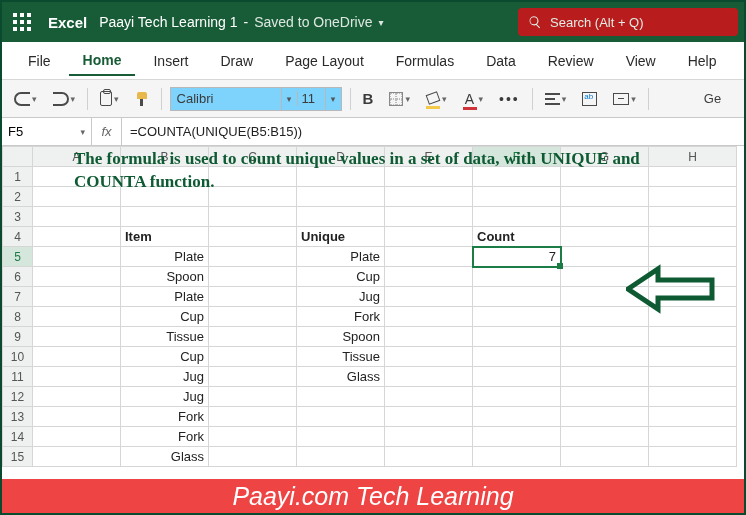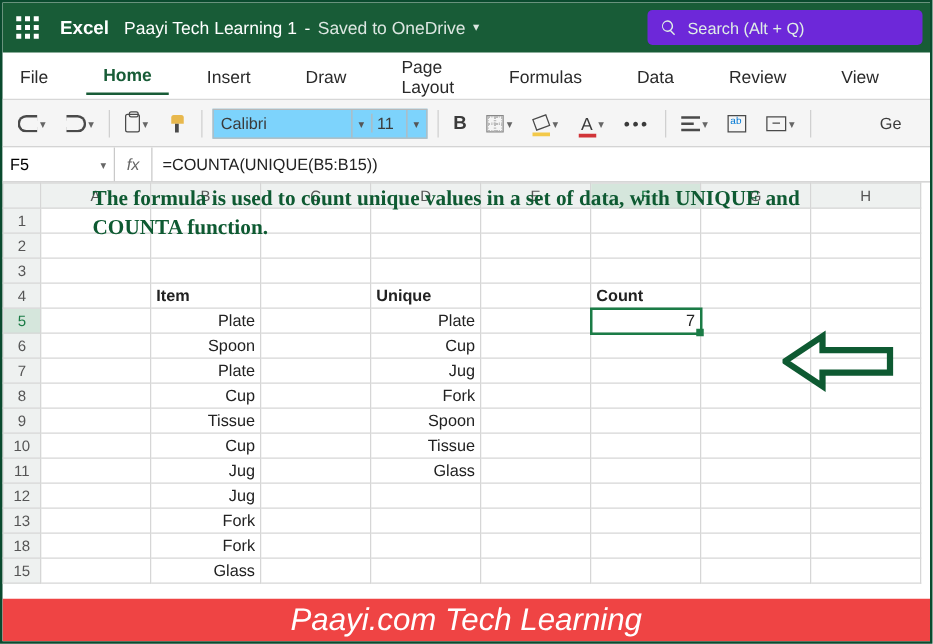--- a/index.html
+++ b/index.html
@@ -5,25 +5,25 @@
 * { box-sizing: border-box; margin: 0; padding: 0; font-family: "Segoe UI", Arial, sans-serif; }
 body { width: 746px; height: 515px; border: 2px solid #0a4a2e; overflow: hidden; background: #fff; position: relative; }
 
 .titlebar { background: #185c37; height: 40px; display: flex; align-items: center; color: #fff; padding: 0 6px; gap: 12px; }
 .waffle { width: 28px; height: 28px; display: grid; grid-template-columns: repeat(3,4px); grid-template-rows: repeat(3,4px); gap: 3px; align-content: center; justify-content: center; cursor: pointer; }
 .waffle span { background: #fff; width: 4px; height: 4px; }
 .app-name { font-weight: 600; font-size: 15px; }
 .doc-title { font-size: 14px; display: flex; align-items: center; gap: 6px; }
 .doc-title .saved { opacity: .85; }
 .chev { font-size: 10px; opacity: .85; }
-.searchbox { margin-left: auto; background: #6d28d9; border-radius: 4px; height: 28px; display: flex; align-items: center; gap: 8px; padding: 0 14px 0 10px; min-width: 220px; }
+.searchbox { margin-left: auto; background: #b91c1c; border-radius: 4px; height: 28px; display: flex; align-items: center; gap: 8px; padding: 0 14px 0 10px; min-width: 220px; }
 .searchbox svg { width: 14px; height: 14px; fill: #dfeee6; }
 .searchbox span { color: #dfeee6; font-size: 13px; }
 
-.menubar { height: 38px; display: flex; align-items: center; gap: 16px; padding: 0 0; border-bottom: 1px solid #d7d7d7; }
+.menubar { height: 38px; display: flex; align-items: center; gap: 4px; padding: 0 12px; border-bottom: 1px solid #d7d7d7; }
 .menubar div { padding: 6px 14px; font-size: 14px; color: #2a2a2a; cursor: pointer; }
 .menubar .active { font-weight: 600; border-bottom: 2px solid #185c37; color: #185c37; }
 
 .ribbon { height: 38px; display: flex; align-items: center; gap: 8px; padding: 0 8px; border-bottom: 1px solid #c9c9c9; background: #f5f5f5; font-size: 13px; color: #3b3b3b; }
 .rb-btn { display: flex; align-items: center; gap: 2px; padding: 2px 4px; cursor: pointer; }
 .rb-sep { width: 1px; height: 22px; background: #d0d0d0; }
 .drop { font-size: 9px; color: #666; }
 .fontbox { display: flex; align-items: center; border: 1px solid #b8b8b8; background: #7dd3fc; height: 24px; }
 .fontbox .fname { width: 110px; padding: 0 6px; font-size: 13px; }
 .fontbox .fsize { width: 28px; padding: 0 4px; border-left: 1px solid #b8b8b8; font-size: 13px; text-align: left; }
@@ -358,21 +358,21 @@
           <td></td>
           <td>Fork</td>
           <td></td>
           <td></td>
           <td></td>
           <td></td>
           <td></td>
           <td></td>
         </tr>
       <tr>
-          <th>18</th>
+          <th>14</th>
           <td></td>
           <td>Fork</td>
           <td></td>
           <td></td>
           <td></td>
           <td></td>
           <td></td>
           <td></td>
         </tr>
       <tr>

